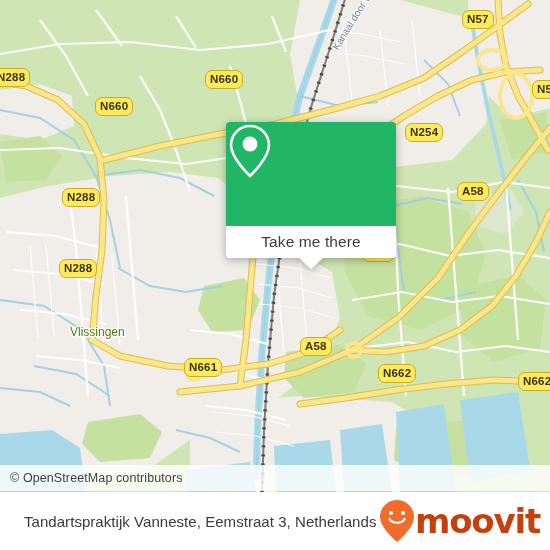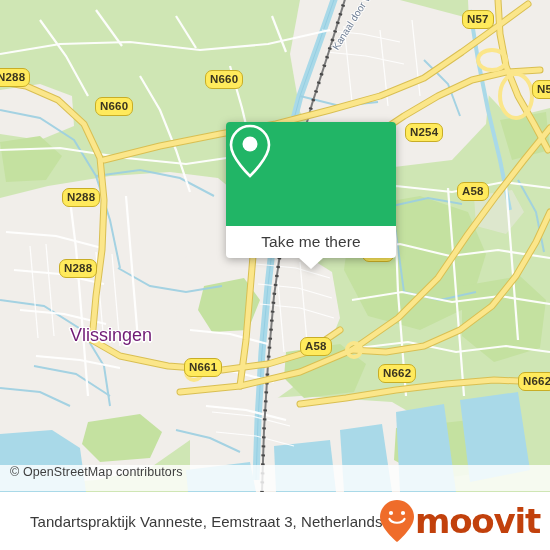--- a/index.html
+++ b/index.html
@@ -30,22 +30,22 @@
     line-height:1;
     padding:2.5px 4px 3px 4px;
     letter-spacing:.2px;
     white-space:nowrap;
     box-sizing:border-box;
     font-family:"Liberation Sans","DejaVu Sans",sans-serif;
   }
   
   .place{
     position:absolute;
-    color:#701a75;
-    font-size:18px;
+    color:#4d7c0f;
+    font-size:12px;
     white-space:nowrap;
     text-shadow:
       1.5px 0 #fff,-1.5px 0 #fff,0 1.5px #fff,0 -1.5px #fff,
       1px 1px #fff,-1px 1px #fff,1px -1px #fff,-1px -1px #fff;
   }
   .waterlabel{
     position:absolute;
     color:#6f7f95;
     font-size:10px;
     white-space:nowrap;
@@ -86,36 +86,36 @@
     width:0;height:0;
     border-left:12px solid transparent;
     border-right:12px solid transparent;
     border-top:11px solid #ffffff;
   }
 
   
   .attrib{
     position:absolute;left:0;top:465px;width:550px;height:26px;
     background:rgba(255,255,255,.80);
-    display:flex;align-items:flex-start;
+    display:flex;align-items:center;
   }
   .attrib-text{
     color:#3f3f3f;font-size:12.5px;padding-left:10px;letter-spacing:.1px;
   }
 
   
   .footer{
     position:absolute;left:0;top:492px;width:550px;height:58px;
     background:#ffffff;
     display:flex;align-items:center;
   }
   .footer-addr{
     color:#3a3a3a;
     font-size:15px;
-    padding-left:30px;
+    padding-left:24px;
     white-space:nowrap;
     letter-spacing:.05px;
   }
   .brand{
     position:absolute;right:10px;top:50%;
     transform:translateY(-50%);
     display:flex;align-items:center;
   }
   .brand-word{
     color:#c2410c;

